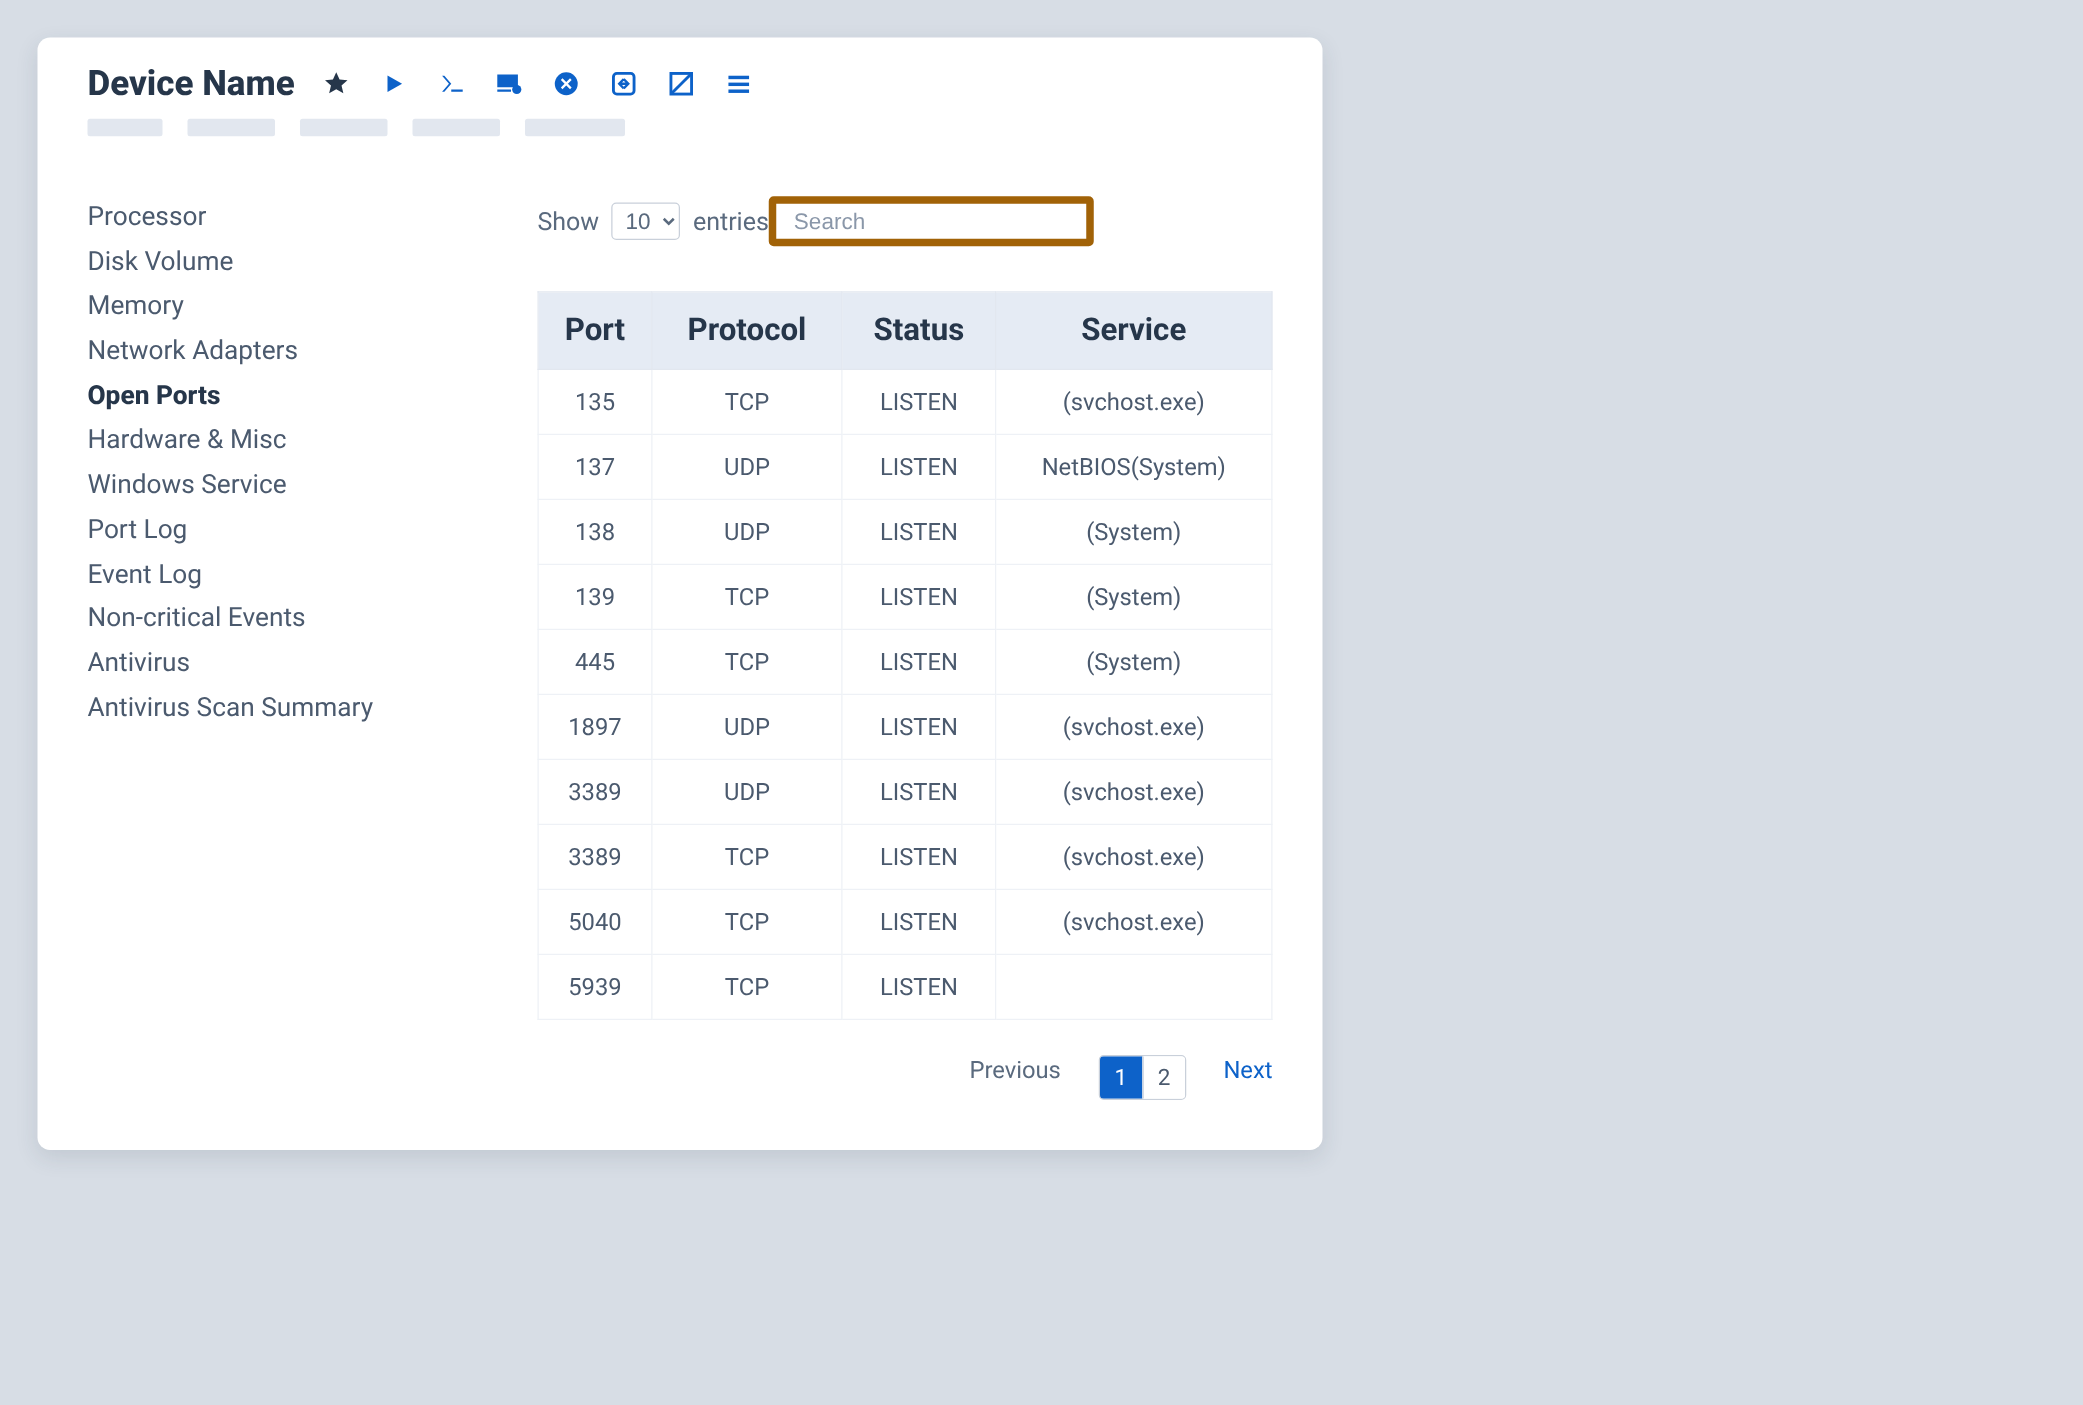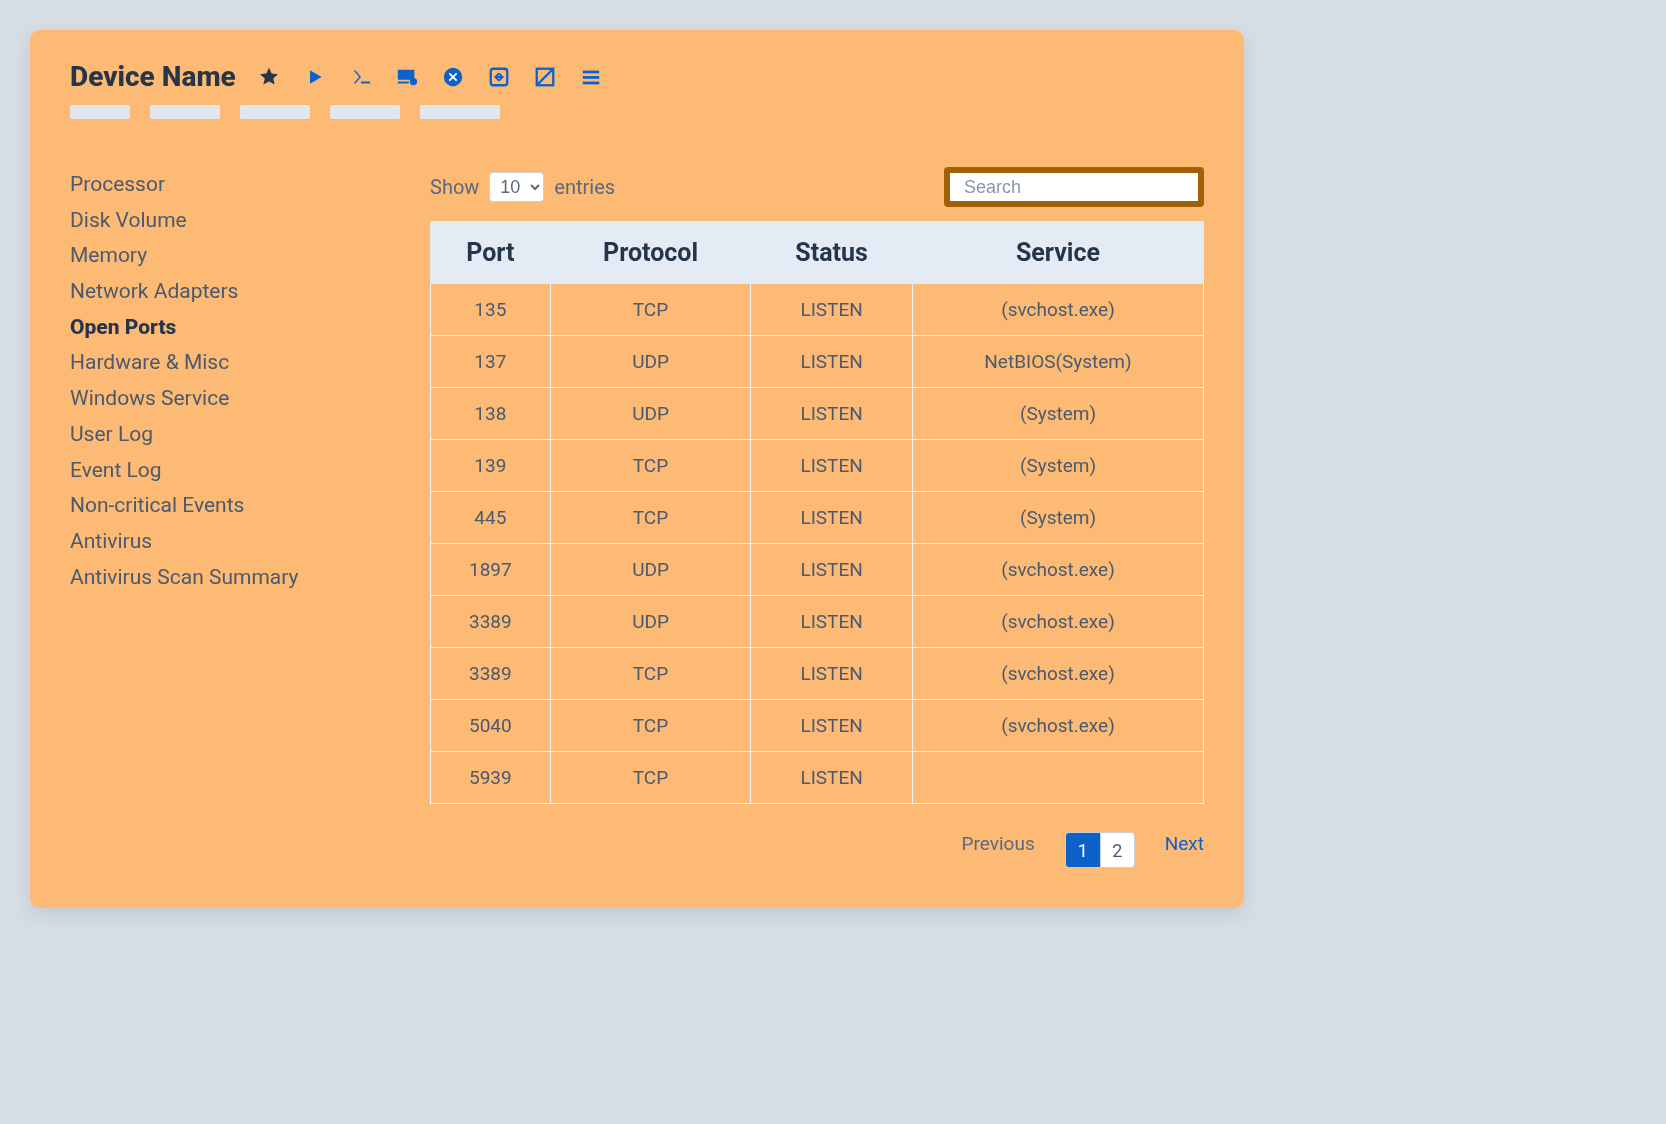--- a/index.html
+++ b/index.html
@@ -3,25 +3,25 @@
 <meta charset="utf-8">
 <style>
   * { box-sizing: border-box; margin: 0; padding: 0; }
   body {
     background: #d7dde5;
     font-family: -apple-system, BlinkMacSystemFont, "Segoe UI", Roboto, "Helvetica Neue", Arial, sans-serif;
     color: #26364a;
     padding: 30px;
   }
   .card {
-    background: #fdba74;
+    background: #ffffff;
     border-radius: 10px;
     box-shadow: 0 6px 18px rgba(38,54,74,0.12);
-    width: 1214px;
-    padding: 30px 40px 40px 40px;
+    width: 1028px;
+    padding: 20px 40px 40px 40px;
   }
   .header-row {
     display: flex;
     align-items: center;
     gap: 22px;
   }
   .device-title {
     font-size: 28px;
     font-weight: 800;
     color: #26364a;
@@ -71,22 +71,21 @@
     font-weight: 800;
     color: #26364a;
   }
   .main {
     flex: 1;
     min-width: 0;
   }
   .controls-row {
     display: flex;
     align-items: center;
-    justify-content: space-between;
-    margin-bottom: 14px;
+    margin-bottom: 36px;
   }
   .show-entries {
     display: flex;
     align-items: center;
     gap: 10px;
     font-size: 20px;
     color: #5a6a7e;
   }
   .show-entries select {
     font-size: 18px;
@@ -225,21 +224,21 @@
   <div class="content-wrap">
 
     <div class="sidebar" id="sidebar">
         <div class="sidebar-item">Processor</div>
         <div class="sidebar-item">Disk Volume</div>
         <div class="sidebar-item">Memory</div>
         <div class="sidebar-item">Network Adapters</div>
         <div class="sidebar-item active">Open Ports</div>
         <div class="sidebar-item">Hardware &amp; Misc</div>
         <div class="sidebar-item">Windows Service</div>
-        <div class="sidebar-item">User Log</div>
+        <div class="sidebar-item">Port Log</div>
         <div class="sidebar-item">Event Log</div>
         <div class="sidebar-item">Non-critical Events</div>
         <div class="sidebar-item">Antivirus</div>
         <div class="sidebar-item">Antivirus Scan Summary</div>
       </div>
 
     <div class="main">
 
       <div class="controls-row">
         <div class="show-entries">

